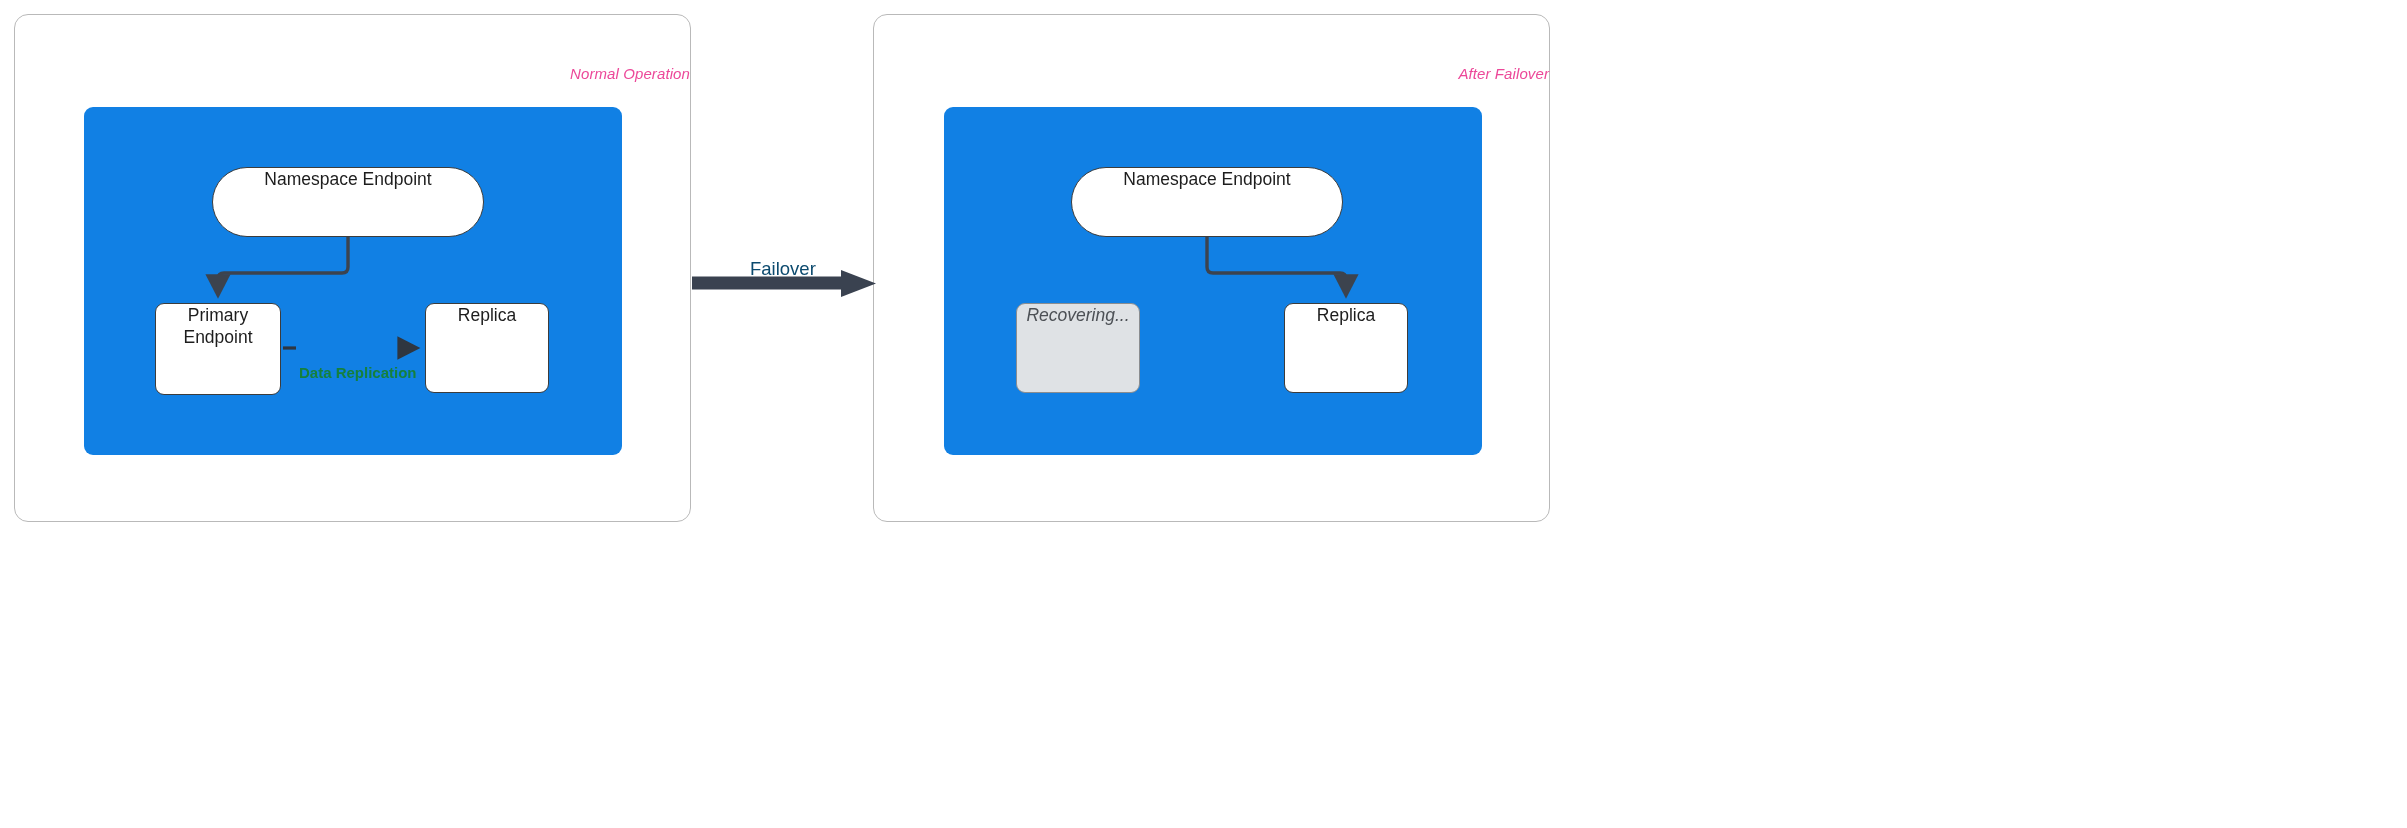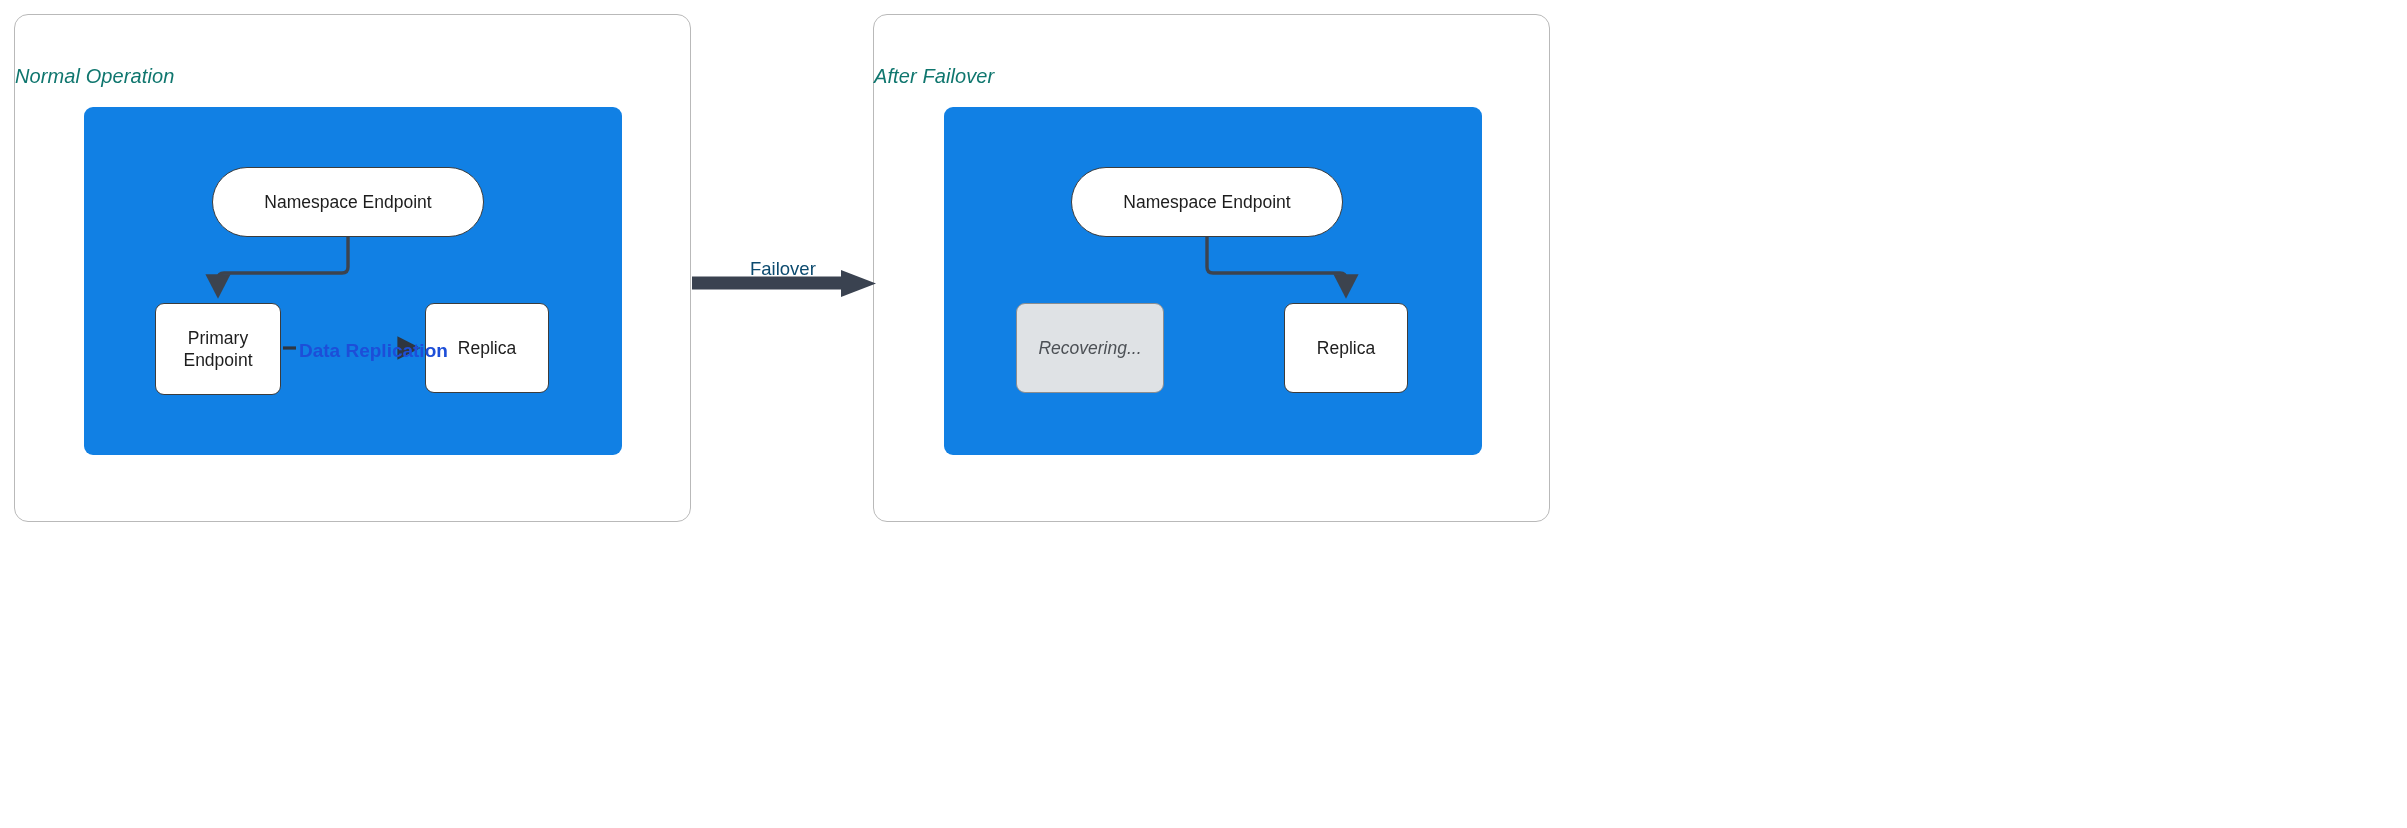--- a/index.html
+++ b/index.html
@@ -20,44 +20,43 @@
     border-radius:14px;
     box-sizing:border-box;
   }
   #panel-left  { left:14px;  top:14px;  width:677px;  height:508px; }
   #panel-right { left:873px; top:14px;  width:677px;  height:508px; }
 
   .panel-title{
     position:absolute;
     left:0;right:0;
     top:50px;
-    text-align:left;
+    text-align:right;
     font-style:italic;
-    font-size:20px;
-    color:#0f766e;
+    font-size:15px;
+    color:#ec4899;
     letter-spacing:.1px;
     white-space:nowrap;
   }
 
   
   .blue-box{
     position:absolute;
     background:#1180e4;
     border-radius:9px;
     box-sizing:border-box;
   }
   #blue-left  { left:84px;  top:107px; width:538px; height:348px; }
   #blue-right { left:944px; top:107px; width:538px; height:348px; }
 
   
   .node{
     position:absolute;
     box-sizing:border-box;
     display:flex;
-    align-items:center;
     justify-content:center;
     text-align:center;
     color:#1d1d1d;
     font-size:17.5px;
     line-height:1.28;
     background:#ffffff;
     border:1.7px solid #3c3c3c;
     z-index:5;
   }
   .node.pill{ border-radius:999px; }
@@ -69,37 +68,38 @@
     font-style:italic;
   }
 
   
   #node-ns-left      { left:212px; top:167px; width:272px; height:70px; }
   #node-primary-left { left:155px; top:303px; width:126px; height:92px; }
   #node-replica-left { left:425px; top:303px; width:124px; height:90px; }
 
   
   #node-ns-right        { left:1071px; top:167px; width:272px; height:70px; }
-  #node-recovering-right{ left:1016px; top:303px; width:148px; height:90px; }
+  #node-recovering-right{ left:1016px; top:303px; width:124px; height:90px; }
   #node-replica-right   { left:1284px; top:303px; width:124px; height:90px; }
 
   
   .edges{
     position:absolute;left:0;top:0;width:2407px;height:828px;
     pointer-events:none;z-index:3;
   }
 
   
   .edge-label{
     position:absolute;
-    font-size:19px;
+    font-size:15px;
     font-weight:bold;
-    color:#1d4ed8;
+    color:#15803d;
     white-space:nowrap;
     z-index:6;
+    margin-top:24px;
   }
   #label-data-replication{ left:299px; top:340px; }
 
   .failover-label{
     position:absolute;
     font-size:18.5px;
     color:#0c4a6e;
     white-space:nowrap;
     z-index:6;
   }

